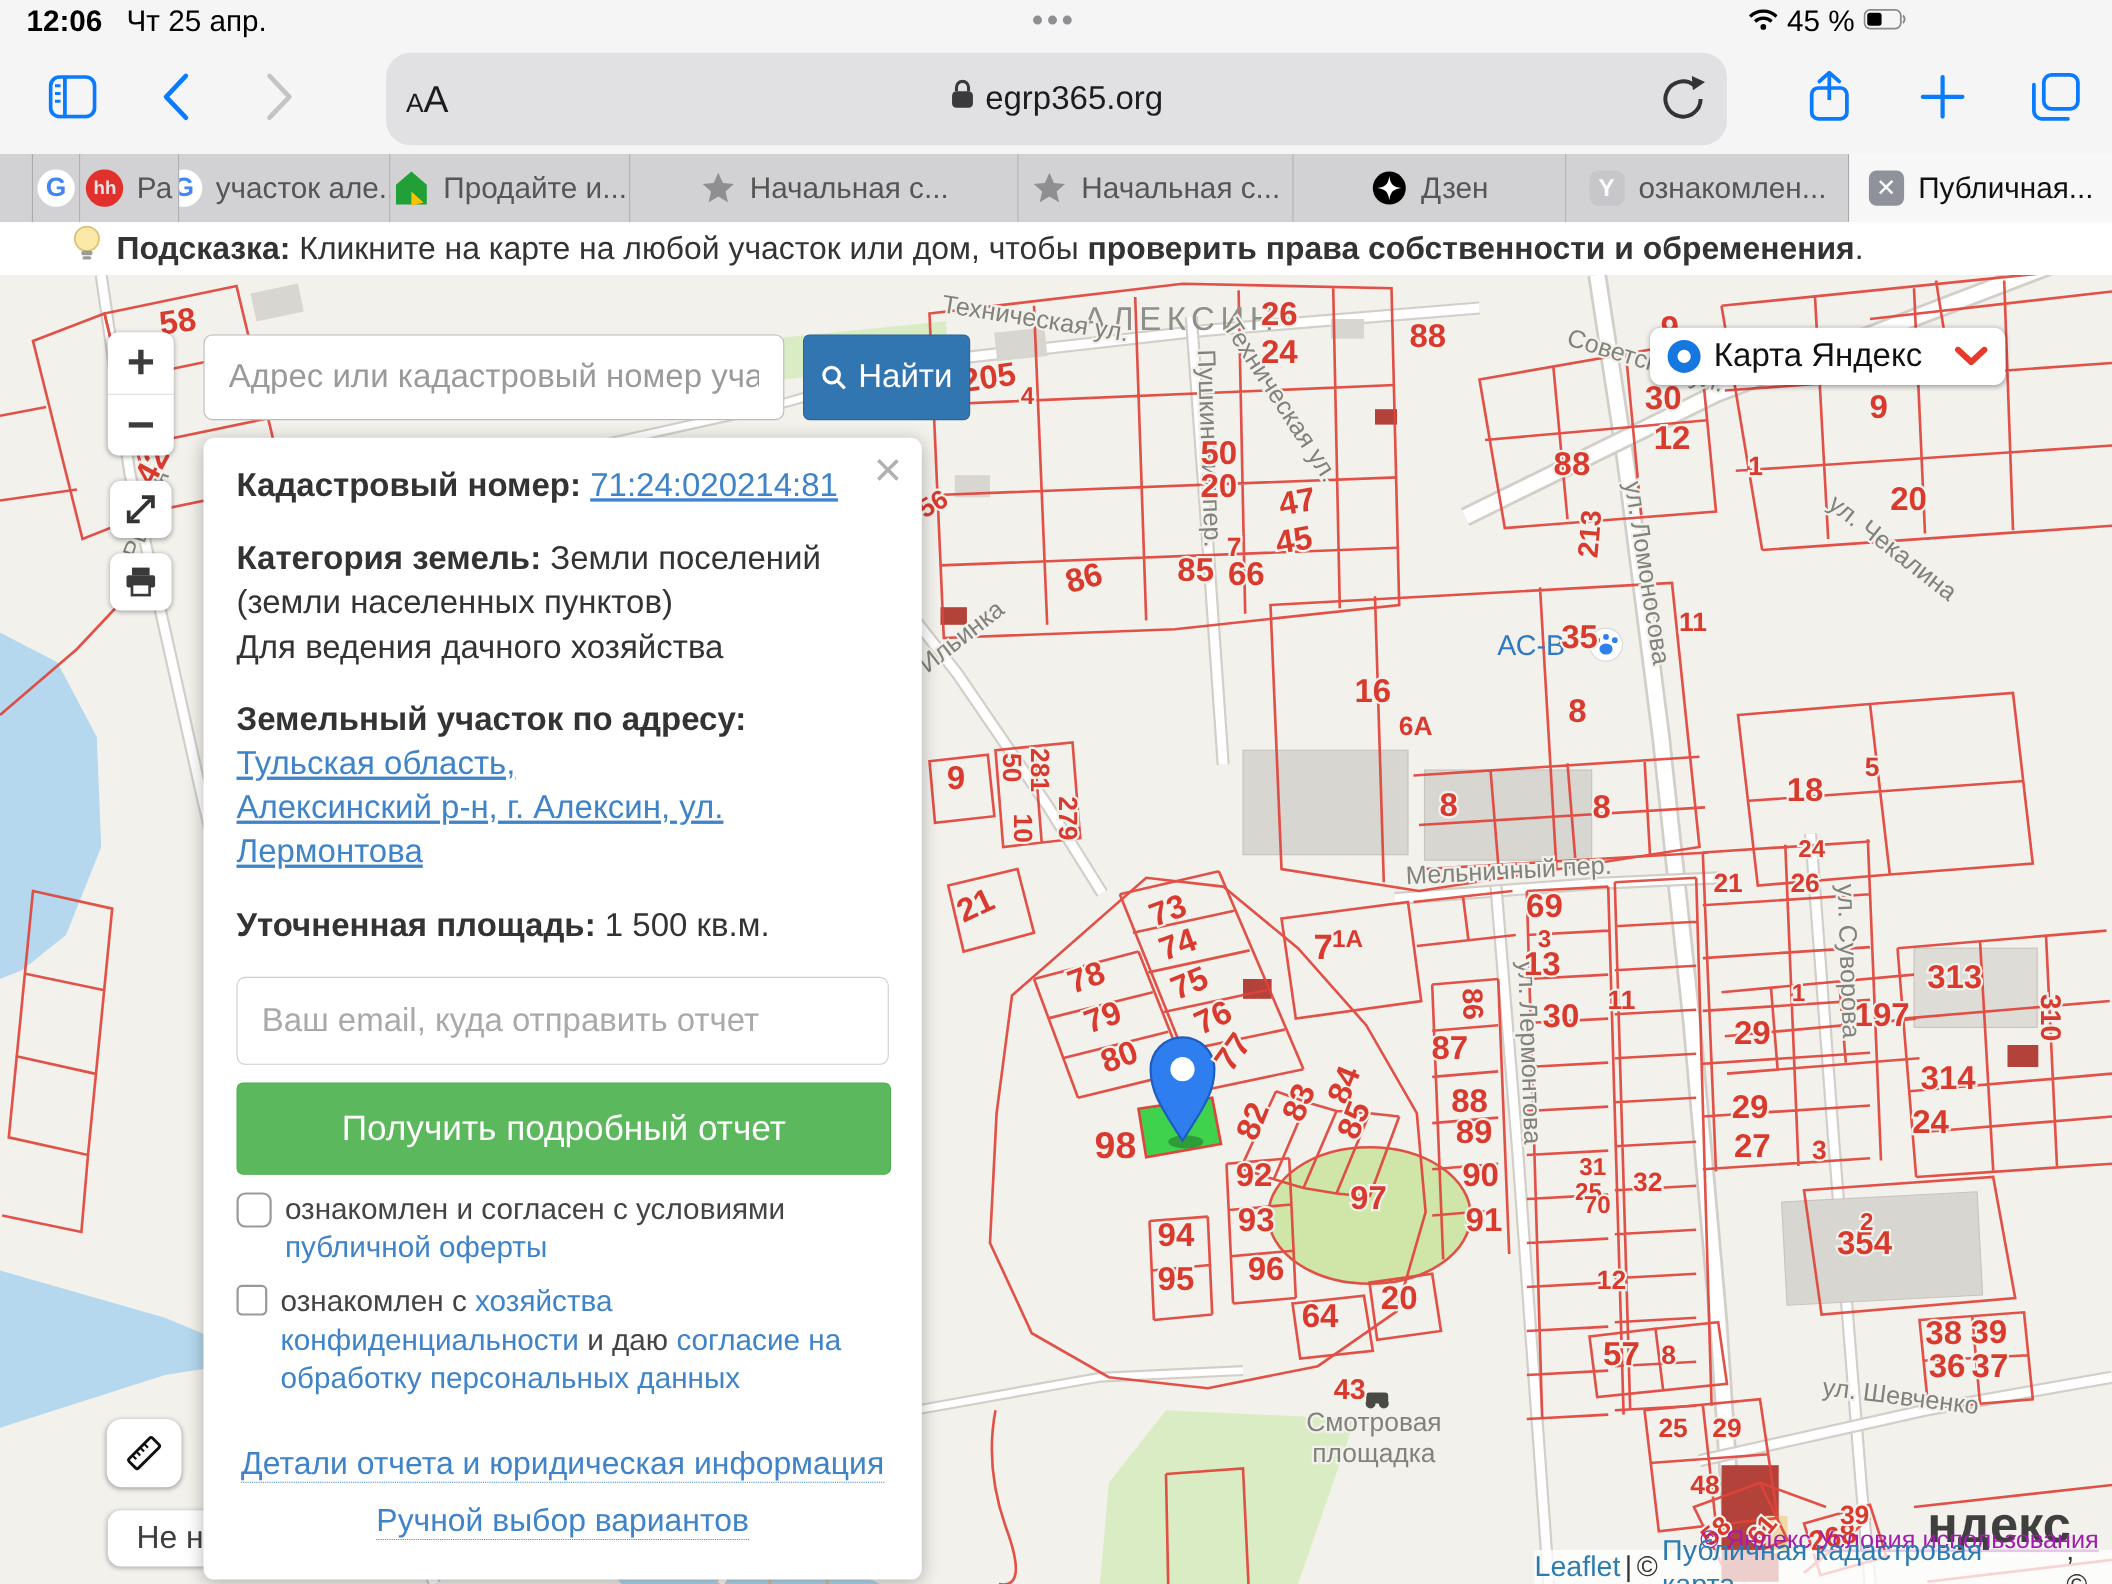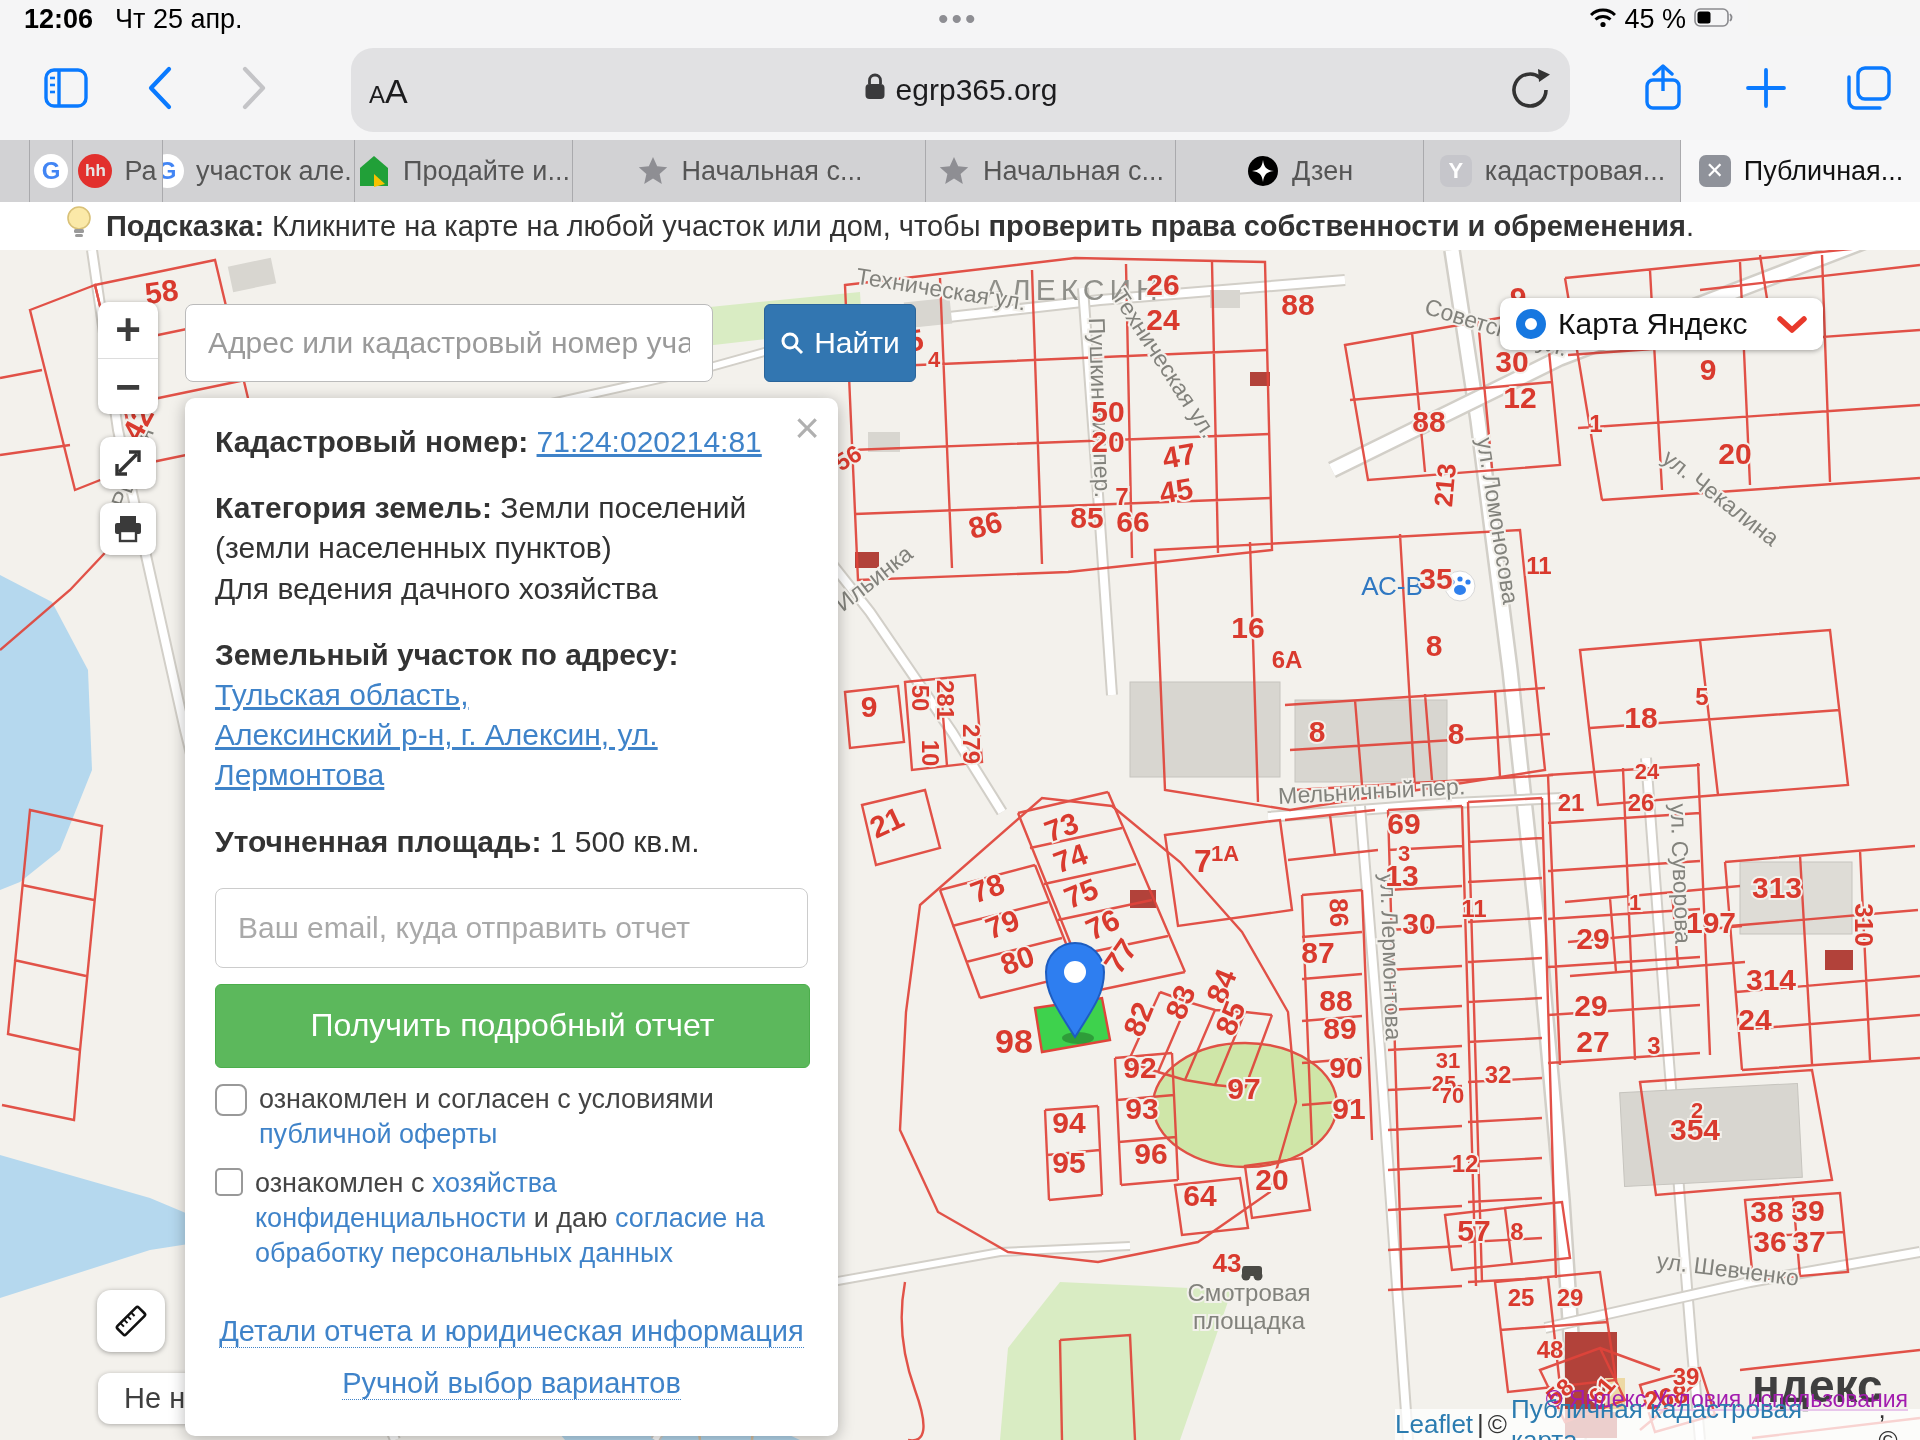--- a/index.html
+++ b/index.html
@@ -60,21 +60,21 @@
   #print-btn{left:100px;top:253px;width:56px;height:52px;display:flex;align-items:center;justify-content:center;}
   #ruler-btn{left:97px;top:1040px;width:68px;height:62px;border-radius:14px;display:flex;
     align-items:center;justify-content:center;}
   #notfound-pill{left:98px;top:1123px;height:51px;border-radius:12px;padding:0 26px;
     display:flex;align-items:center;font-size:29px;color:#3f3f3f;background:#fff;
     box-shadow:0 1px 5px rgba(0,0,0,.3);}
   
   #search-input{left:185px;top:54px;width:528px;height:78px;background:#fff;border:1px solid #bbb;
     border-radius:8px;font-size:30px;color:#333;padding:0 22px;font-family:"Liberation Sans",sans-serif;}
   #search-input::placeholder{color:#9a9a9a;}
-  #search-btn{left:764px;top:54px;width:152px;height:78px;background:#3276b1;border:1px solid #2a649a;
+  #search-btn{left:730px;top:54px;width:152px;height:78px;background:#3276b1;border:1px solid #2a649a;
     border-radius:6px;color:#fff;font-size:30px;display:flex;align-items:center;justify-content:center;
     gap:10px;}
   
   #layer-box{left:1500px;top:48px;width:323px;height:52px;background:#fff;border-radius:10px;
     box-shadow:0 1px 5px rgba(0,0,0,.35);display:flex;align-items:center;padding:0 16px;gap:12px;
     font-size:30px;color:#111;}
   #layer-radio{width:30px;height:30px;border-radius:50%;box-sizing:border-box;
     border:9px solid #1677e0;background:#fff;flex:0 0 auto;}
   #layer-chevron{margin-left:auto;}
   
@@ -250,21 +250,21 @@
           <circle cx="16" cy="16" r="15" fill="#000"></circle>
           <path d="M16 5 C17 12.5 19.5 15 27 16 C19.5 17 17 19.5 16 27 C15 19.5 12.5 17 5 16 C12.5 15 15 12.5 16 5 Z" fill="#fff"></path>
         </svg>
       </span>
       <span>Дзен</span>
     </div>
     <div class="tab" style="width: 257px;">
       <span class="ticon">
         <span class="ic-yandex">Y</span>
       </span>
-      <span>кадастровая...</span>
+      <span>ознакомлен...</span>
     </div>
     <div class="tab active" style="width: 239px;">
       <span class="ticon">
         <span class="ic-close">✕</span>
       </span>
       <span>Публичная...</span>
     </div>
   </div>
 
 <div id="tip-bar">

